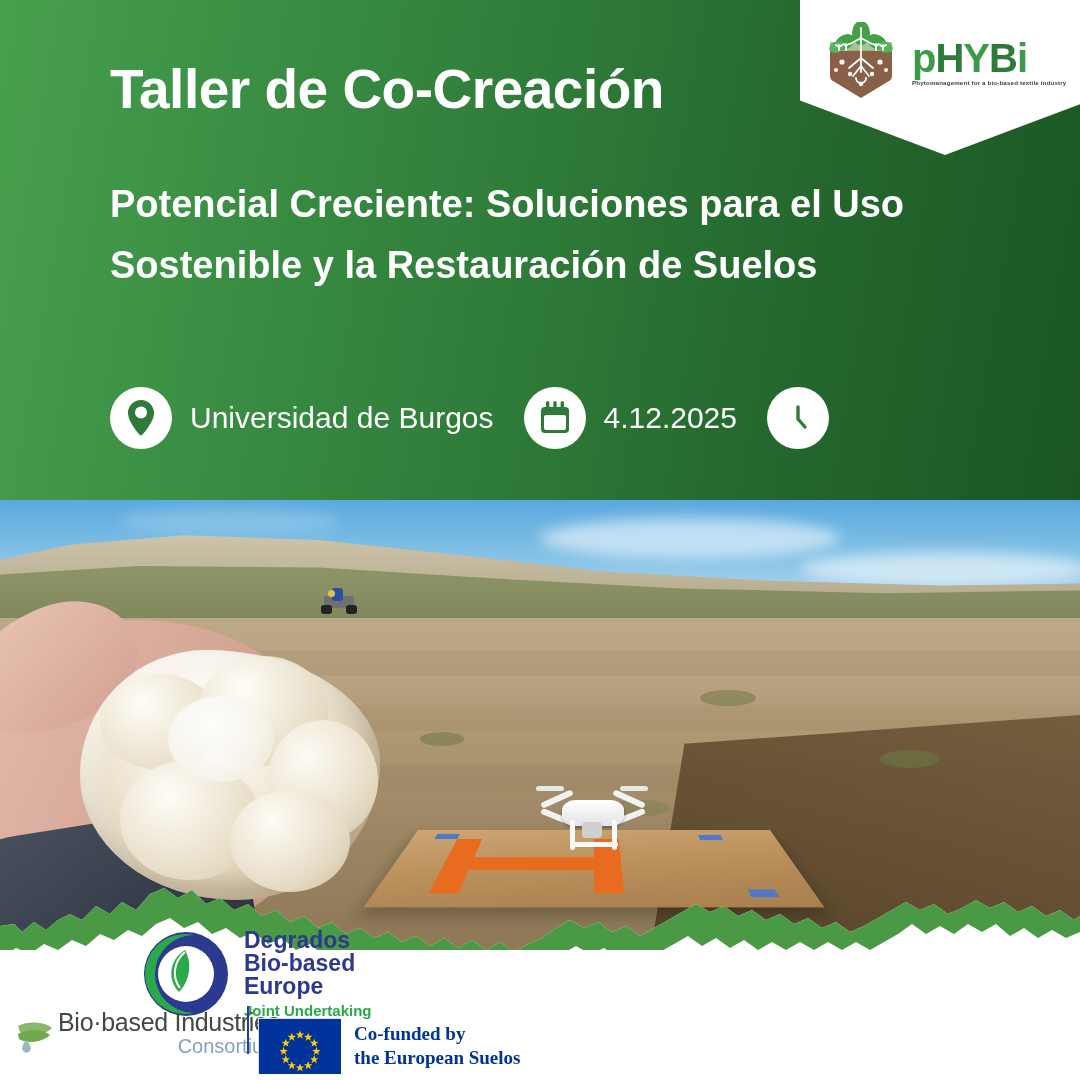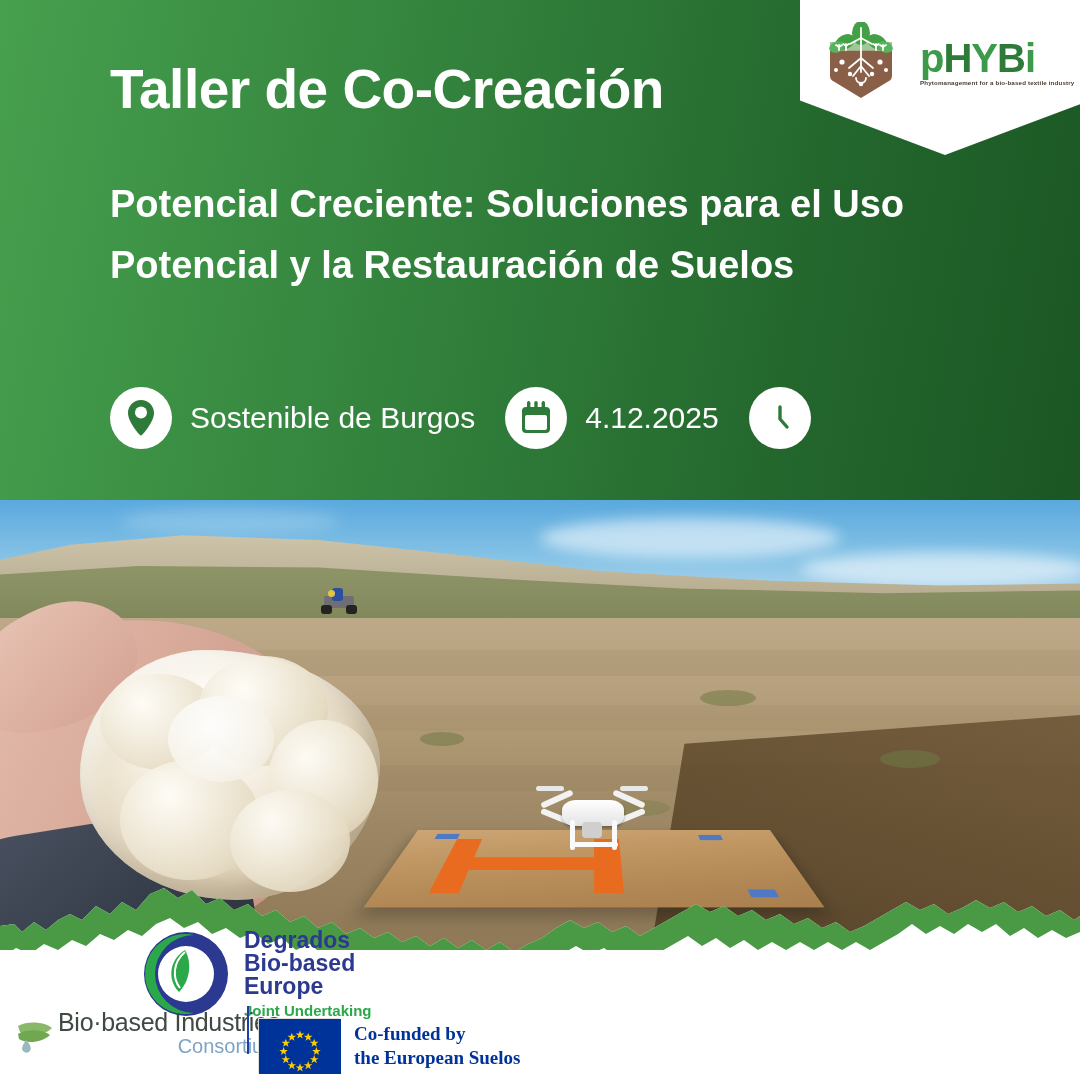--- a/index.html
+++ b/index.html
@@ -48,21 +48,21 @@
   
   .logo-banner {
     position:absolute; left:800px; top:-40px; width:290px; height:195px;
     background:#ffffff;
     border-radius:26px;
     -webkit-clip-path:polygon(0 0,100% 0,100% 72%,50% 100%,0 72%);
     clip-path:polygon(0 0,100% 0,100% 72%,50% 100%,0 72%);
   }
   .logo-inner { position:absolute; left:22px; top:62px; display:flex; align-items:center; }
   .logo-mark { width:78px; height:80px; flex:0 0 auto; }
-  .logo-textblock { margin-left:20px; }
+  .logo-textblock { margin-left:12px; }
   .logo-word { font-size:40px; font-weight:bold; letter-spacing:-1px; line-height:38px; }
   .logo-word .c-p { color:#3d9a4a; }
   .logo-word .c-h { color:#2e7a38; }
   .logo-word .c-y { color:#3d9a4a; }
   .logo-word .c-b { color:#2e7a38; }
   .logo-word .c-i { color:#3d9a4a; }
   .logo-tag {
     font-size:6.2px; color:#4a3b2f; margin-top:2px; letter-spacing:0.15px;
     white-space:nowrap; font-weight:bold;
   }
@@ -197,33 +197,33 @@
 <body>
 
 <div id="poster">
 
   <div class="header">
 
     <div class="title">Taller de Co-Creación</div>
 
     <div class="subtitle">
       <div>Potencial Creciente: Soluciones para el Uso</div>
-      <div>Potencial y la Restauración de Suelos</div>
+      <div>Sostenible y la Restauración de Suelos</div>
     </div>
 
     <div class="inforow">
 
       <div class="info-item">
         <span class="icon-circle">
           <svg width="34" height="40" viewBox="0 0 34 40" aria-hidden="true">
             <path d="M17 2C9.8 2 4 7.8 4 15c0 9.2 11.3 21.4 12 22.1.5.5 1.5.5 2 0C18.7 36.4 30 24.2 30 15 30 7.8 24.2 2 17 2z" fill="#2e7a38"></path>
             <circle cx="17" cy="14.5" r="6" fill="#ffffff"></circle>
           </svg>
         </span>
-        <span class="info-text">Sostenible de Burgos</span>
+        <span class="info-text">Universidad de Burgos</span>
       </div>
 
       <div class="info-item">
         <span class="icon-circle">
           <svg width="34" height="38" viewBox="0 0 34 38" aria-hidden="true">
             <rect x="3" y="8" width="28" height="26" rx="4" fill="#2e7a38"></rect>
             <rect x="6" y="16" width="22" height="15" rx="2" fill="#ffffff"></rect>
             <rect x="8" y="2" width="3.4" height="9" rx="1.7" fill="#2e7a38"></rect>
             <rect x="15.3" y="2" width="3.4" height="9" rx="1.7" fill="#2e7a38"></rect>
             <rect x="22.6" y="2" width="3.4" height="9" rx="1.7" fill="#2e7a38"></rect>

